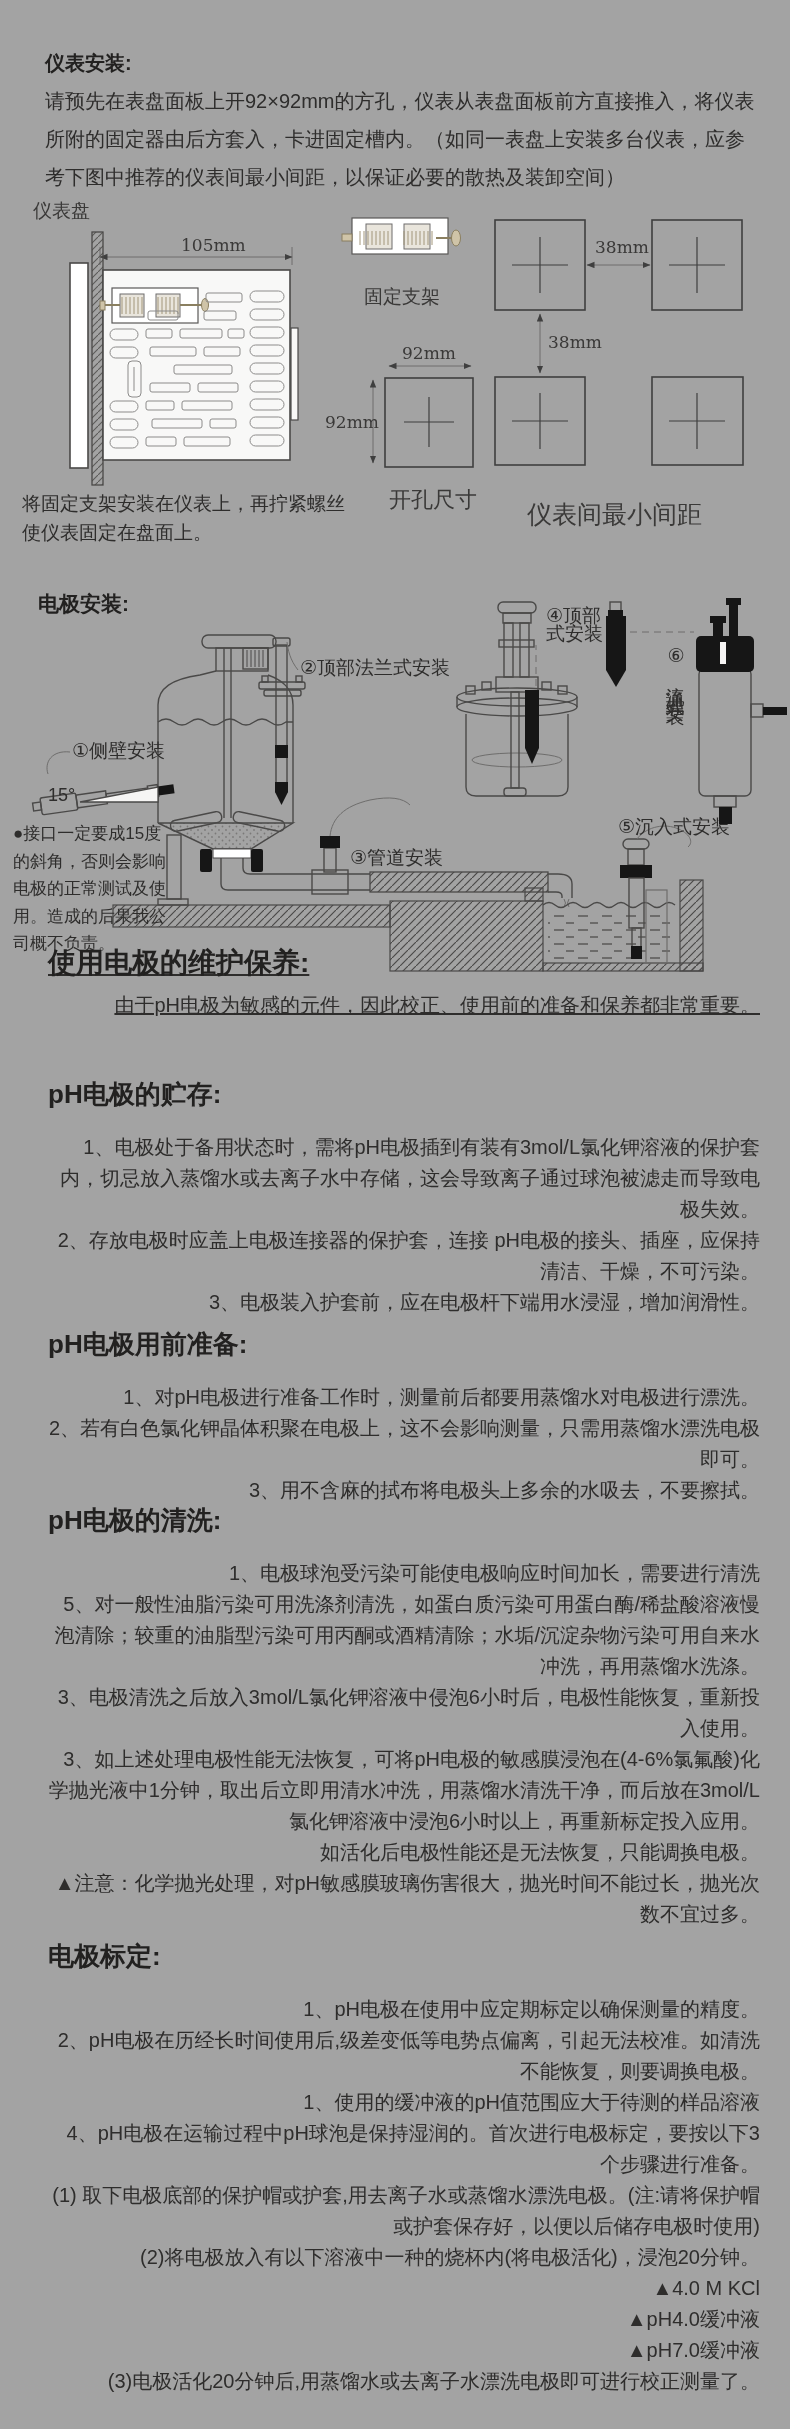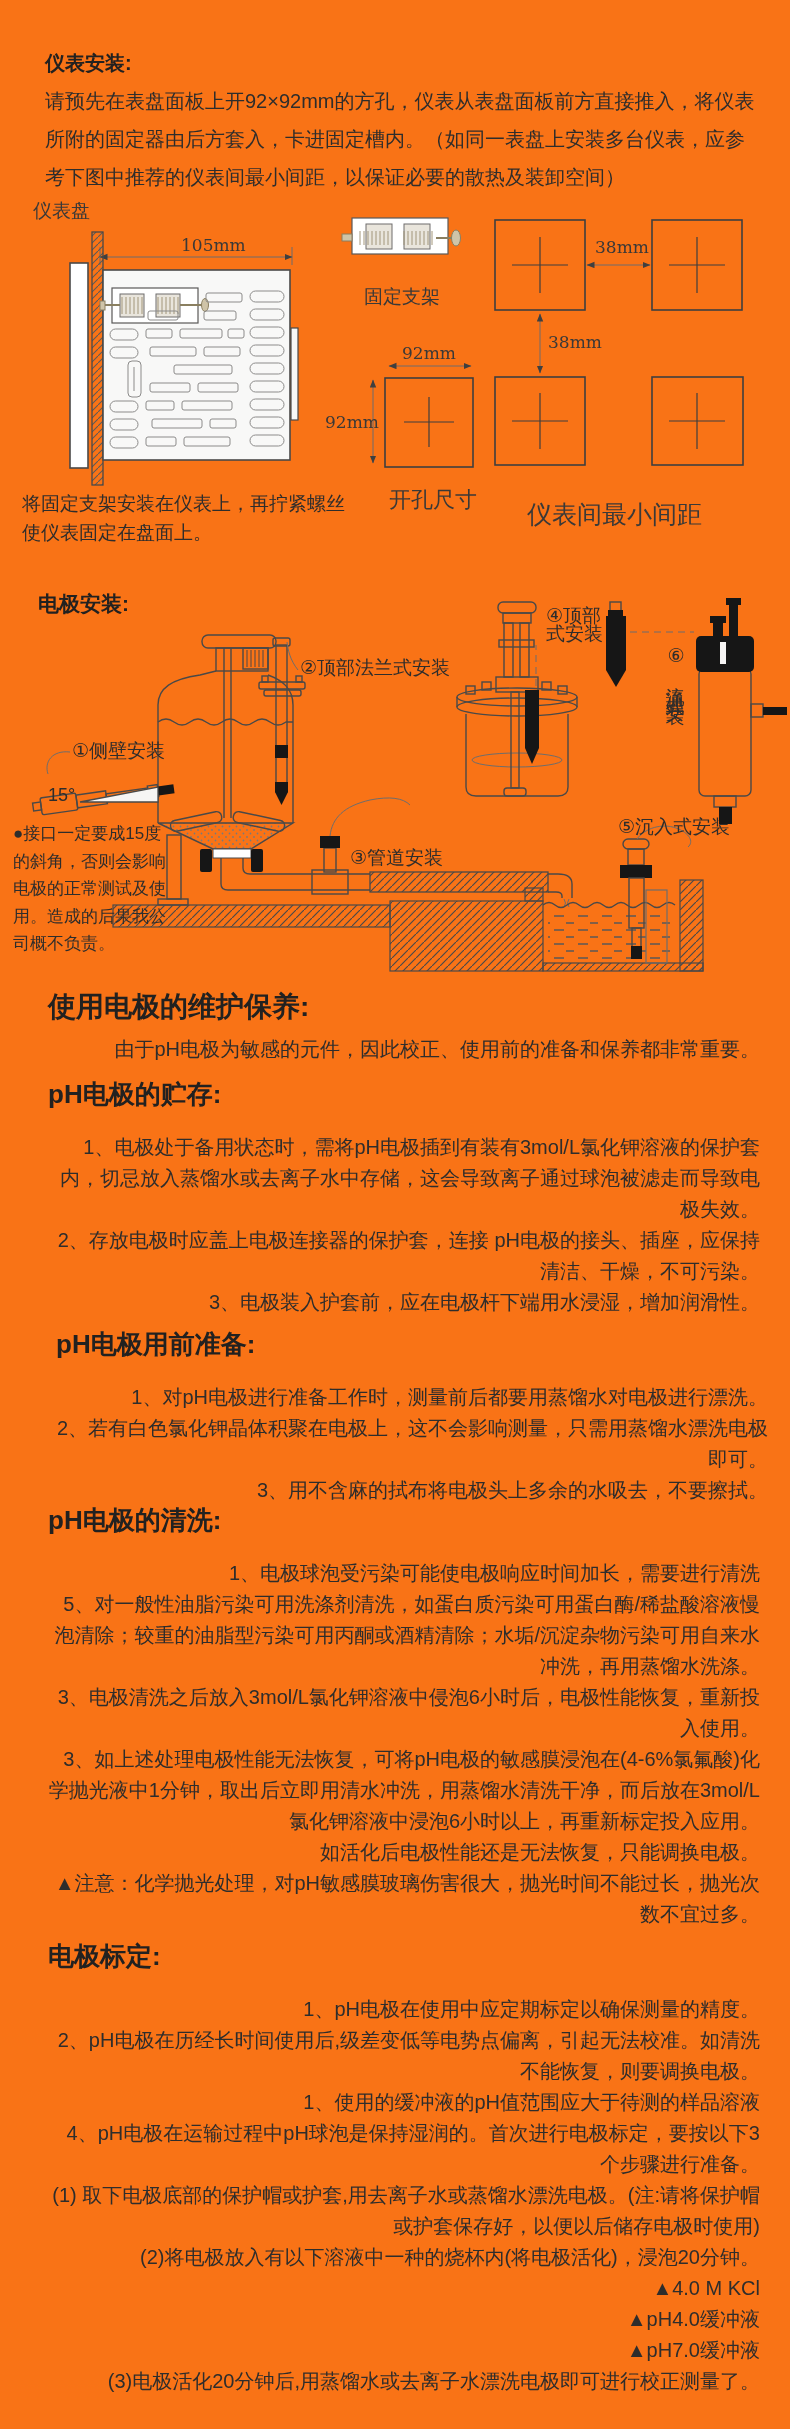--- a/index.html
+++ b/index.html
@@ -1,16 +1,16 @@
 <!DOCTYPE html>
 <html><head>
 <meta charset="utf-8">
 <style>
   html,body{margin:0;padding:0;background:#f6f5f4;}
-  #root{position:relative;width:790px;height:2429px;background:#f97316;overflow:hidden;
+  #root{position:relative;width:790px;height:2429px;background:#a3a3a3;overflow:hidden;
         font-family:"Liberation Sans","DejaVu Sans",sans-serif;color:#2e2d2c;}
   .abs{position:absolute;}
   .h-small{font-size:20px;font-weight:700;color:#222120;}
   .h-mid{font-size:26px;font-weight:700;color:#222120;line-height:36px;}
   .h-big{font-size:28px;font-weight:700;color:#222120;line-height:38px;}
   .para-top{font-size:20px;line-height:38px;font-weight:500;width:712px;}
   .body-col{width:712px;font-size:20px;line-height:31px;font-weight:500;text-align:right;}
   .body-col p{margin:0;}
   .items{margin-top:20px;}
   .fixnote{font-size:19px;line-height:29px;font-weight:500;width:332px;}
@@ -342,35 +342,35 @@
       <rect x="751" y="114" width="12" height="13" class="ln" fill="#f6f5f4"></rect>
       <rect x="763" y="117" width="24" height="8" class="blk"></rect>
       <rect x="714" y="206" width="22" height="11" class="ln" fill="#f6f5f4"></rect>
       <rect x="719" y="217" width="13" height="17" class="blk"></rect>
     </g>
   </svg>
 
   <div class="abs note15" style="left:13px;top:820px;">●接口一定要成15度的斜角，否则会影响电极的正常测试及使用。造成的后果我公司概不负责。</div>
   <div class="abs vlabel" style="left:662px;top:644px;">⑥流通式安装</div>
 
-  <div class="abs" style="left:48px;top:988px;">
+  <div class="abs" style="left:48px;top:944px;text-decoration:underline;">
     <div class="h-big">使用电极的维护保养:</div>
     <div class="body-col" style="margin-top:8px;">由于pH电极为敏感的元件，因此校正、使用前的准备和保养都非常重要。</div>
   </div>
 
   <div class="abs" style="left:48px;top:1076px;">
     <div class="h-mid">pH电极的贮存:</div>
     <div class="body-col items">
       <p>1、电极处于备用状态时，需将pH电极插到有装有3mol/L氯化钾溶液的保护套内，切忌放入蒸馏水或去离子水中存储，这会导致离子通过球泡被滤走而导致电极失效。</p>
       <p>2、存放电极时应盖上电极连接器的保护套，连接 pH电极的接头、插座，应保持清洁、干燥，不可污染。</p>
       <p>3、电极装入护套前，应在电极杆下端用水浸湿，增加润滑性。</p>
     </div>
   </div>
 
-  <div class="abs" style="left:56px;top:1326px;">
+  <div class="abs" style="left:48px;top:1326px;">
     <div class="h-mid">pH电极用前准备:</div>
     <div class="body-col items">
       <p>1、对pH电极进行准备工作时，测量前后都要用蒸馏水对电极进行漂洗。</p>
       <p>2、若有白色氯化钾晶体积聚在电极上，这不会影响测量，只需用蒸馏水漂洗电极即可。</p>
       <p>3、用不含麻的拭布将电极头上多余的水吸去，不要擦拭。</p>
     </div>
   </div>
 
   <div class="abs" style="left:48px;top:1502px;">
     <div class="h-mid">pH电极的清洗:</div>

